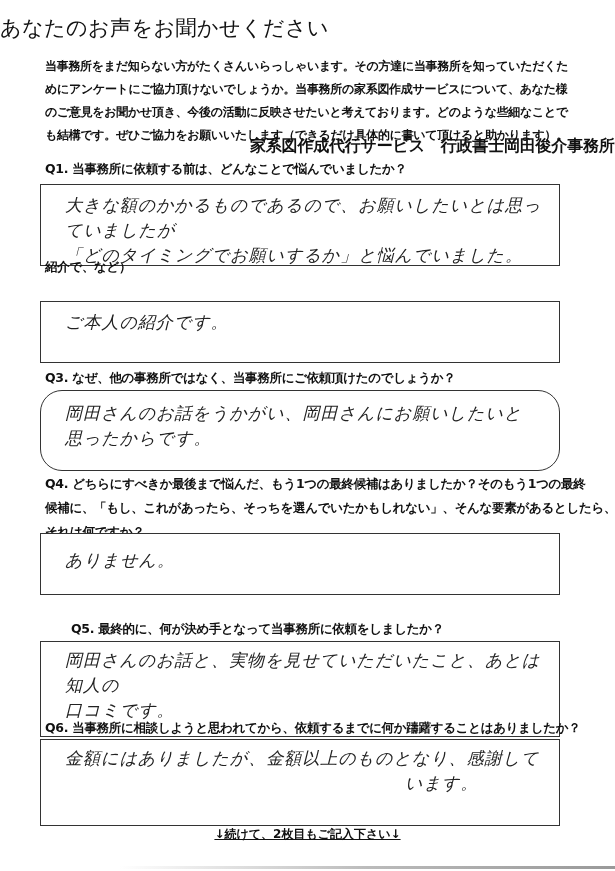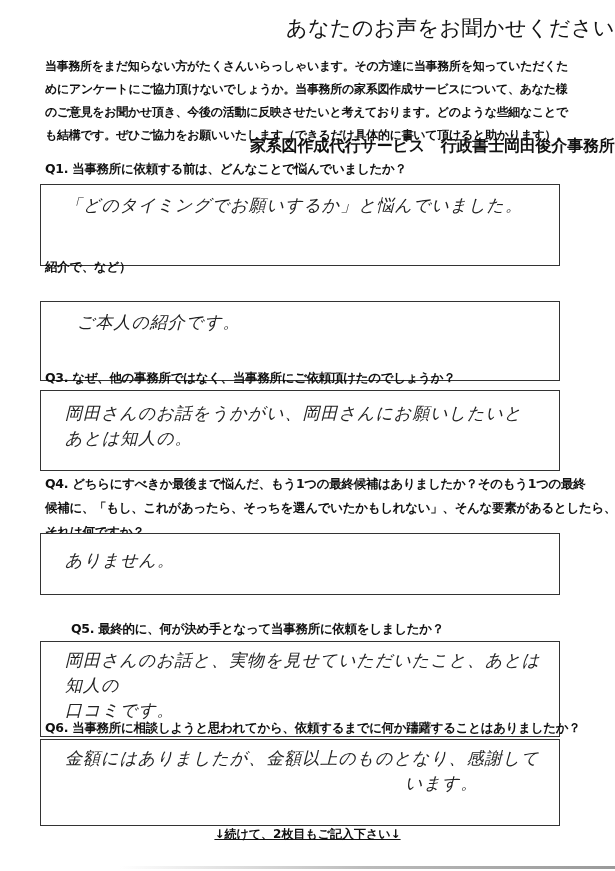--- a/index.html
+++ b/index.html
@@ -2,21 +2,21 @@
 <html><head>
 <meta charset="utf-8">
 <style>
   html, body { margin: 0; padding: 0; background: #ffffff; }
   body {
     width: 615px; height: 871px; position: relative; overflow: hidden;
     font-family: "DejaVu Sans", "Liberation Sans", sans-serif;
     color: #111;
   }
   .title {
-    position: absolute; left: 0; top: 14px; width: 615px; text-align: right;
+    position: absolute; left: 0; top: 14px; width: 615px; text-align: left;
     font-size: 21px; font-weight: normal; letter-spacing: 0.5px;
   }
   .intro {
     position: absolute; left: 45px; top: 55px; width: 535px;
     font-size: 12px; font-weight: bold; line-height: 23px; letter-spacing: -0.3px;
   }
   .intro div { white-space: nowrap; }
   .signature {
     position: absolute; left: 250px; top: 136px; width: 310px; text-align: right;
     font-size: 16px; font-weight: bold; white-space: nowrap; letter-spacing: -0.2px;
@@ -56,38 +56,39 @@
     <div>めにアンケートにご協力頂けないでしょうか。当事務所の家系図作成サービスについて、あなた様</div>
     <div>のご意見をお聞かせ頂き、今後の活動に反映させたいと考えております。どのような些細なことで</div>
     <div>も結構です。ぜひご協力をお願いいたします（できるだけ具体的に書いて頂けると助かります）。</div>
   </div>
 
   <div class="signature">家系図作成代行サービス　行政書士岡田俊介事務所　代表　岡田俊介</div>
 
   <div class="q" style="top:157px;">Q1. 当事務所に依頼する前は、どんなことで悩んでいましたか？</div>
   <div class="box" style="top:184px; height:82px;">
     <div class="hand">
+      <div>大きな額のかかるものであるので、お願いしたいとは思っていましたが</div>
       <div>「どのタイミングでお願いするか」と悩んでいました。</div>
     </div>
   </div>
 
   <div class="q" style="top:255px;">
     <div>紹介で、など）</div>
   </div>
-  <div class="box" style="top:301px; height:80px;padding-left:12px;">
+  <div class="box" style="top:301px; height:62px;">
     <div class="hand">
       <div>ご本人の紹介です。</div>
     </div>
   </div>
 
   <div class="q" style="top:366px;">Q3. なぜ、他の事務所ではなく、当事務所にご依頼頂けたのでしょうか？</div>
-  <div class="box" style="top:390px; height:81px;">
+  <div class="box" style="top:390px; height:81px;border-radius:22px;">
     <div class="hand" style="padding-top:10px;">
       <div>岡田さんのお話をうかがい、岡田さんにお願いしたいと</div>
-      <div>あとは知人の。</div>
+      <div>思ったからです。</div>
     </div>
   </div>
 
   <div class="q" style="top:472px;">
     <div>Q4. どちらにすべきか最後まで悩んだ、もう1つの最終候補はありましたか？そのもう1つの最終</div>
     <div>候補に、「もし、これがあったら、そっちを選んでいたかもしれない」、そんな要素があるとしたら、</div>
     <div>それは何ですか？</div>
   </div>
   <div class="box" style="top:533px; height:62px;">
     <div class="hand" style="padding-top:14px;">

